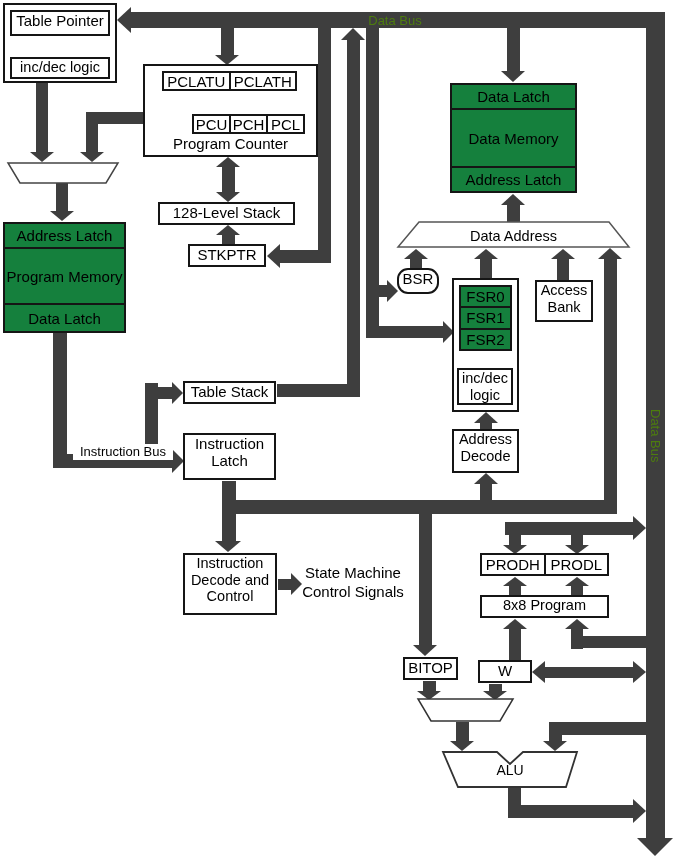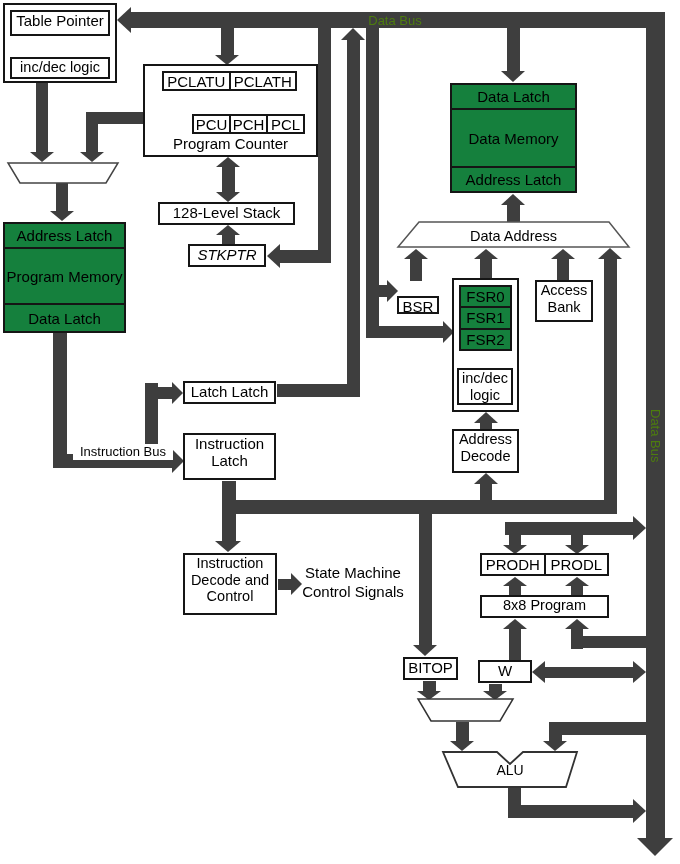--- a/index.html
+++ b/index.html
@@ -186,21 +186,21 @@
     <div>
         <span>PCH</span>
       </div>
     <div>
         <span>PCL</span>
       </div>
   </div>
   <div class="note" style="left:145px;top:135px;width:171px;">Program Counter</div>
 
   <div class="box" style="left:158px;top:202px;width:137px;height:23px;"><span>128-Level Stack</span></div>
-  <div class="box" style="left:188px;top:244px;width:78px;height:23px;font-style:italic;"><span>STKPTR</span></div>
+  <div class="box" style="left:188px;top:244px;width:78px;height:23px;"><span>STKPTR</span></div>
 
   <div class="stackbox" style="left:3px;top:222px;width:123px;height:111px;">
     <div style="flex:0 0 23px;">
         <span>Address Latch</span>
       </div>
     <div style="flex:1;">
         <span>Program Memory</span>
       </div>
     <div style="flex:0 0 26px;">
         <span>Data Latch</span>
@@ -214,21 +214,21 @@
     <div style="flex:1;">
         <span>Data Memory</span>
       </div>
     <div style="flex:0 0 23px;">
         <span>Address Latch</span>
       </div>
   </div>
 
   <div class="note" style="left:420px;top:227px;width:187px;font-size:14.5px;">Data Address</div>
 
-  <div class="box" style="left:397px;top:296px;width:42px;height:18px;"><span>BSR</span></div>
+  <div class="box" style="left:397px;top:268px;width:42px;height:26px;border-radius:11px;"><span>BSR</span></div>
 
   <div class="box" style="left:452px;top:278px;width:67px;height:134px;"></div>
   <div class="stackbox" style="left:459px;top:285px;width:53px;height:66px;">
     <div style="flex:1;">
         <span>FSR0</span>
       </div>
     <div style="flex:1;">
         <span>FSR1</span>
       </div>
     <div style="flex:1;">
@@ -237,21 +237,21 @@
   </div>
   <div class="box" style="left:457px;top:368px;width:56px;height:37px;font-size:14.5px;"><span>inc/dec
 logic</span></div>
 
   <div class="box" style="left:452px;top:429px;width:67px;height:44px;font-size:14.5px;"><span>Address
 Decode</span></div>
 
   <div class="box" style="left:535px;top:280px;width:58px;height:42px;font-size:14.5px;"><span>Access
 Bank</span></div>
 
-  <div class="box" style="left:183px;top:381px;width:93px;height:23px;"><span>Latch Latch</span></div>
+  <div class="box" style="left:183px;top:381px;width:93px;height:23px;"><span>Table Stack</span></div>
   <div class="box" style="left:183px;top:433px;width:93px;height:47px;"><span>Instruction
 Latch</span></div>
   <div class="box" style="left:183px;top:553px;width:94px;height:62px;font-size:14.5px;"><span>Instruction
 Decode and
 Control</span></div>
   <div class="note" style="left:292px;top:564px;width:122px;">State Machine
 Control Signals</div>
 
   <div class="cellrow" style="left:480px;top:553px;width:129px;height:23px;text-align:center;">
     <div>

